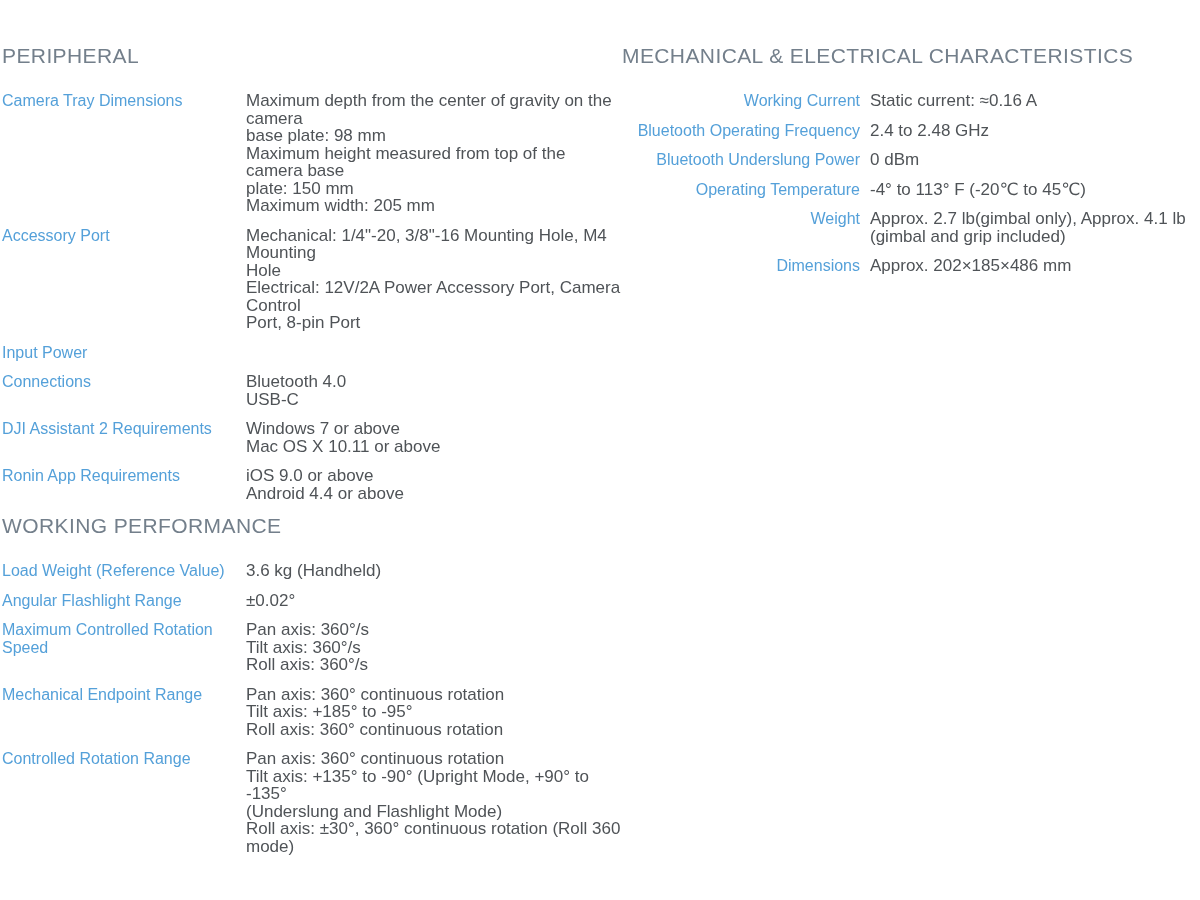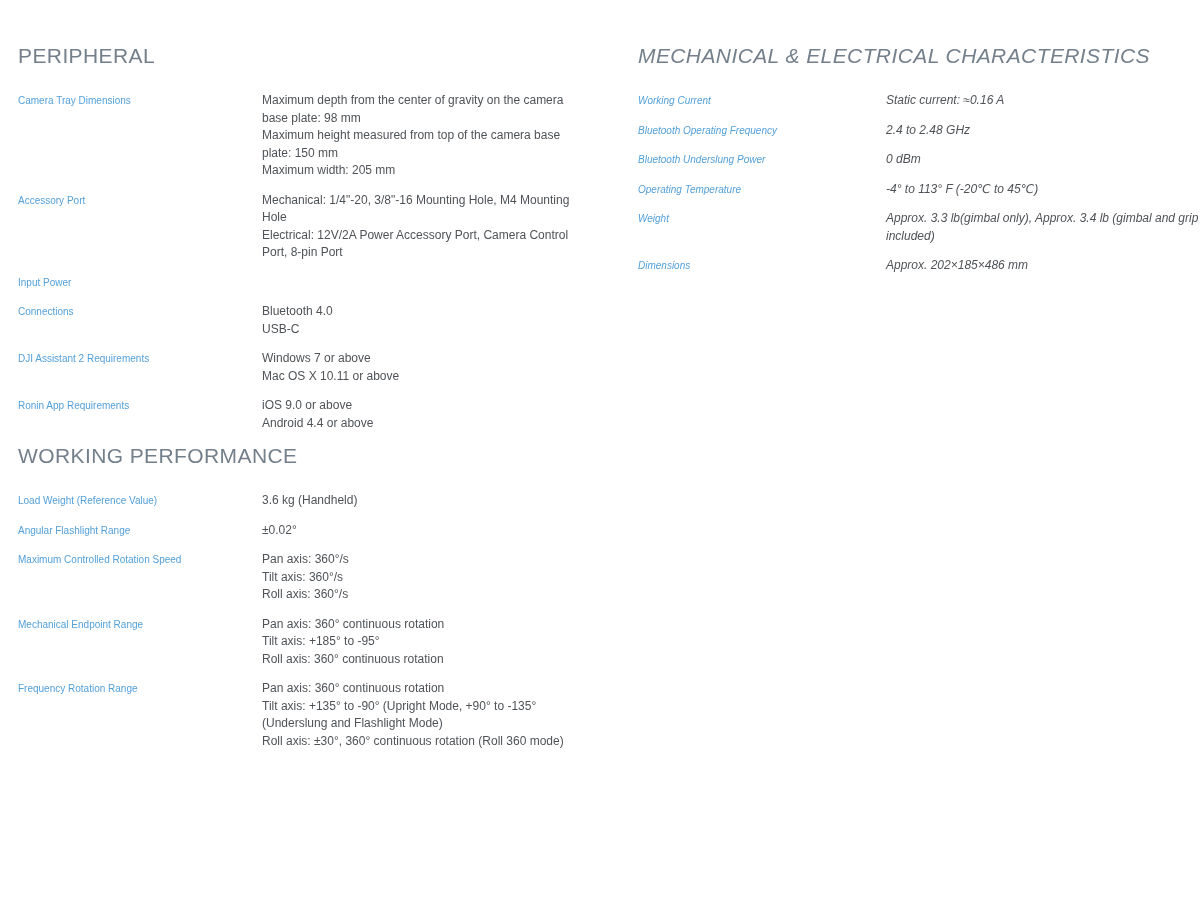--- a/index.html
+++ b/index.html
@@ -5,64 +5,64 @@
   html, body {
     margin: 0;
     padding: 0;
     background: #ffffff;
     font-family: "Liberation Sans", "DejaVu Sans", sans-serif;
   }
   .page {
     width: 1200px;
     height: 900px;
     box-sizing: border-box;
-    padding: 44px 0 0 18px;
+    padding: 44px 0 0 2px;
     display: flex;
     overflow: hidden;
     background: #ffffff;
   }
   .col-left {
     width: 620px;
     flex: 0 0 620px;
   }
   .col-right {
     flex: 1;
     min-width: 0;
-    font-style: italic;
   }
   .section-title {
     margin: 0 0 24px 0;
     font-size: 21px;
     font-weight: 400;
     letter-spacing: 0.4px;
     color: var(--heading-gray, #737f8b);
   }
   .section-working {
   }
   .spec-row {
     display: flex;
     align-items: flex-start;
     margin-bottom: 12px;
   }
   .spec-label {
     flex: 0 0 auto;
     width: 244px;
     padding-right: 10px;
     box-sizing: border-box;
-    font-size: 10px;
+    font-size: 16px;
     line-height: 17.5px;
     color: var(--label-blue, #54a0d9);
   }
   .col-right .spec-label {
     width: 248px;
+    text-align: right;
   }
   .spec-value {
     flex: 1;
     min-width: 0;
-    font-size: 12px;
+    font-size: 17px;
     line-height: 17.5px;
     color: var(--value-gray, #4f5357);
     white-space: pre-line;
   }
 </style>
 </head>
 <body>
 
 <div class="page">
 
@@ -123,21 +123,21 @@
 Tilt axis: 360°/s
 Roll axis: 360°/s</div>
       </div>
       <div class="spec-row">
         <div class="spec-label">Mechanical Endpoint Range</div>
         <div class="spec-value">Pan axis: 360° continuous rotation
 Tilt axis: +185° to -95°
 Roll axis: 360° continuous rotation</div>
       </div>
       <div class="spec-row">
-        <div class="spec-label">Frequency Rotation Range</div>
+        <div class="spec-label">Controlled Rotation Range</div>
         <div class="spec-value">Pan axis: 360° continuous rotation
 Tilt axis: +135° to -90° (Upright Mode, +90° to -135°
 (Underslung and Flashlight Mode)
 Roll axis: ±30°, 360° continuous rotation (Roll 360 mode)</div>
       </div>
     </section>
 
   </div>
 
   <div class="col-right">
@@ -156,21 +156,21 @@
       <div class="spec-row">
         <div class="spec-label">Bluetooth Underslung Power</div>
         <div class="spec-value">0 dBm</div>
       </div>
       <div class="spec-row">
         <div class="spec-label">Operating Temperature</div>
         <div class="spec-value">-4° to 113° F (-20℃ to 45℃)</div>
       </div>
       <div class="spec-row">
         <div class="spec-label">Weight</div>
-        <div class="spec-value">Approx. 3.3 lb(gimbal only), Approx. 3.4 lb (gimbal and grip included)</div>
+        <div class="spec-value">Approx. 2.7 lb(gimbal only), Approx. 4.1 lb (gimbal and grip included)</div>
       </div>
       <div class="spec-row">
         <div class="spec-label">Dimensions</div>
         <div class="spec-value">Approx. 202×185×486 mm</div>
       </div>
     </section>
 
   </div>
 
 </div>

